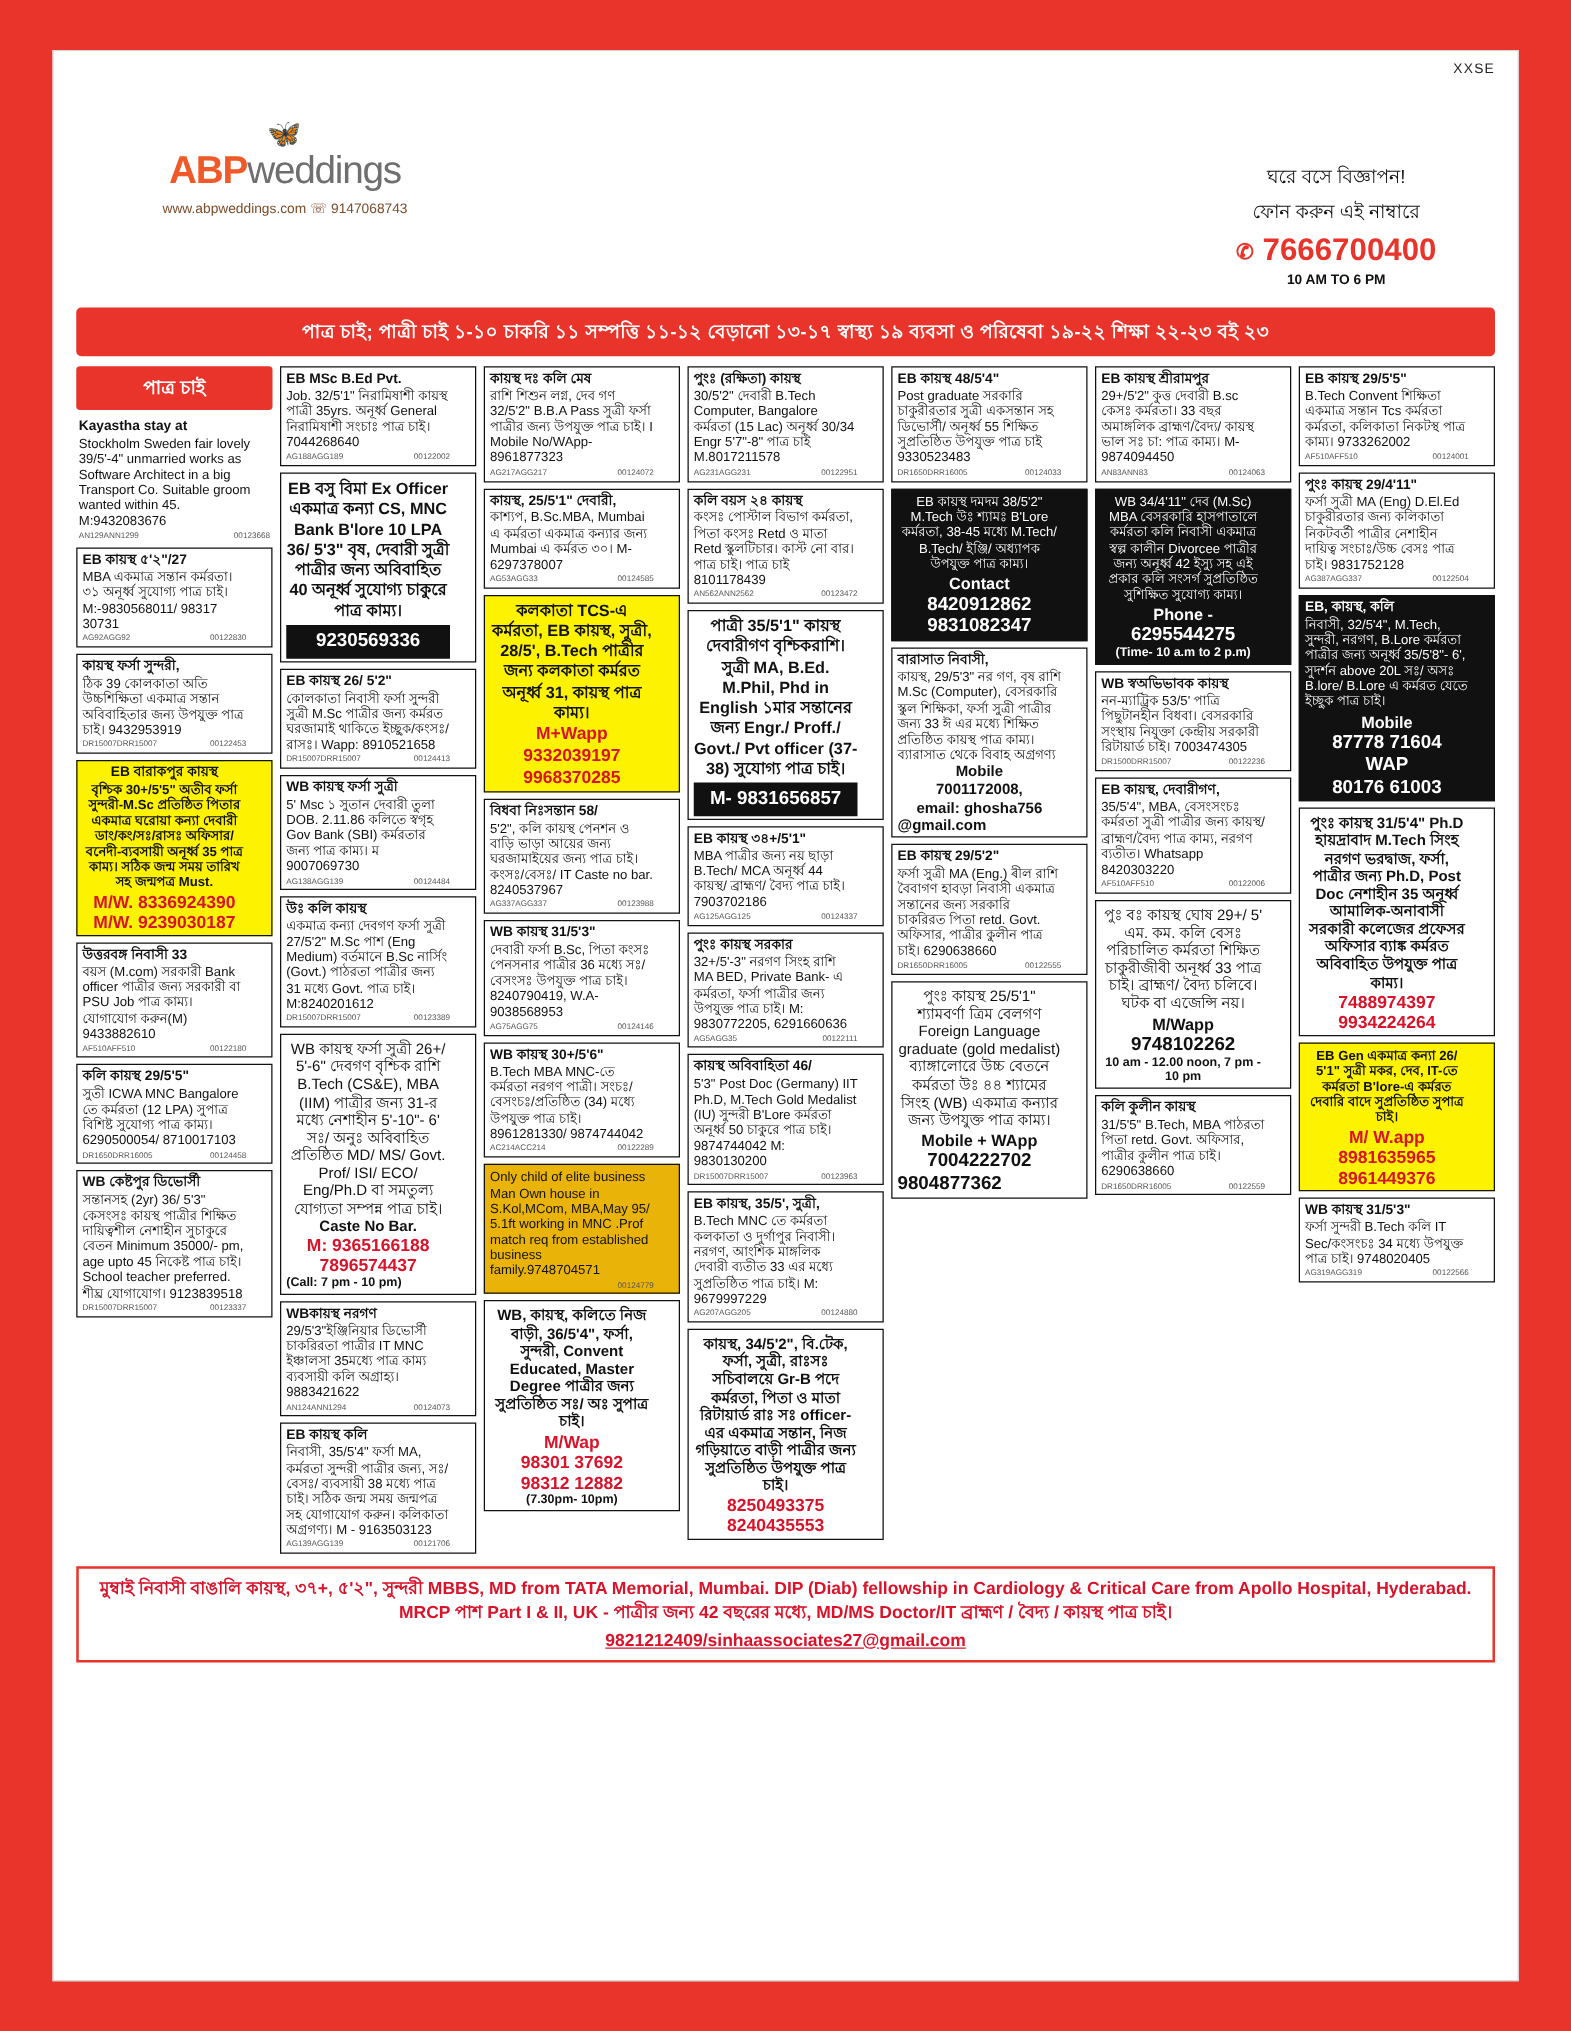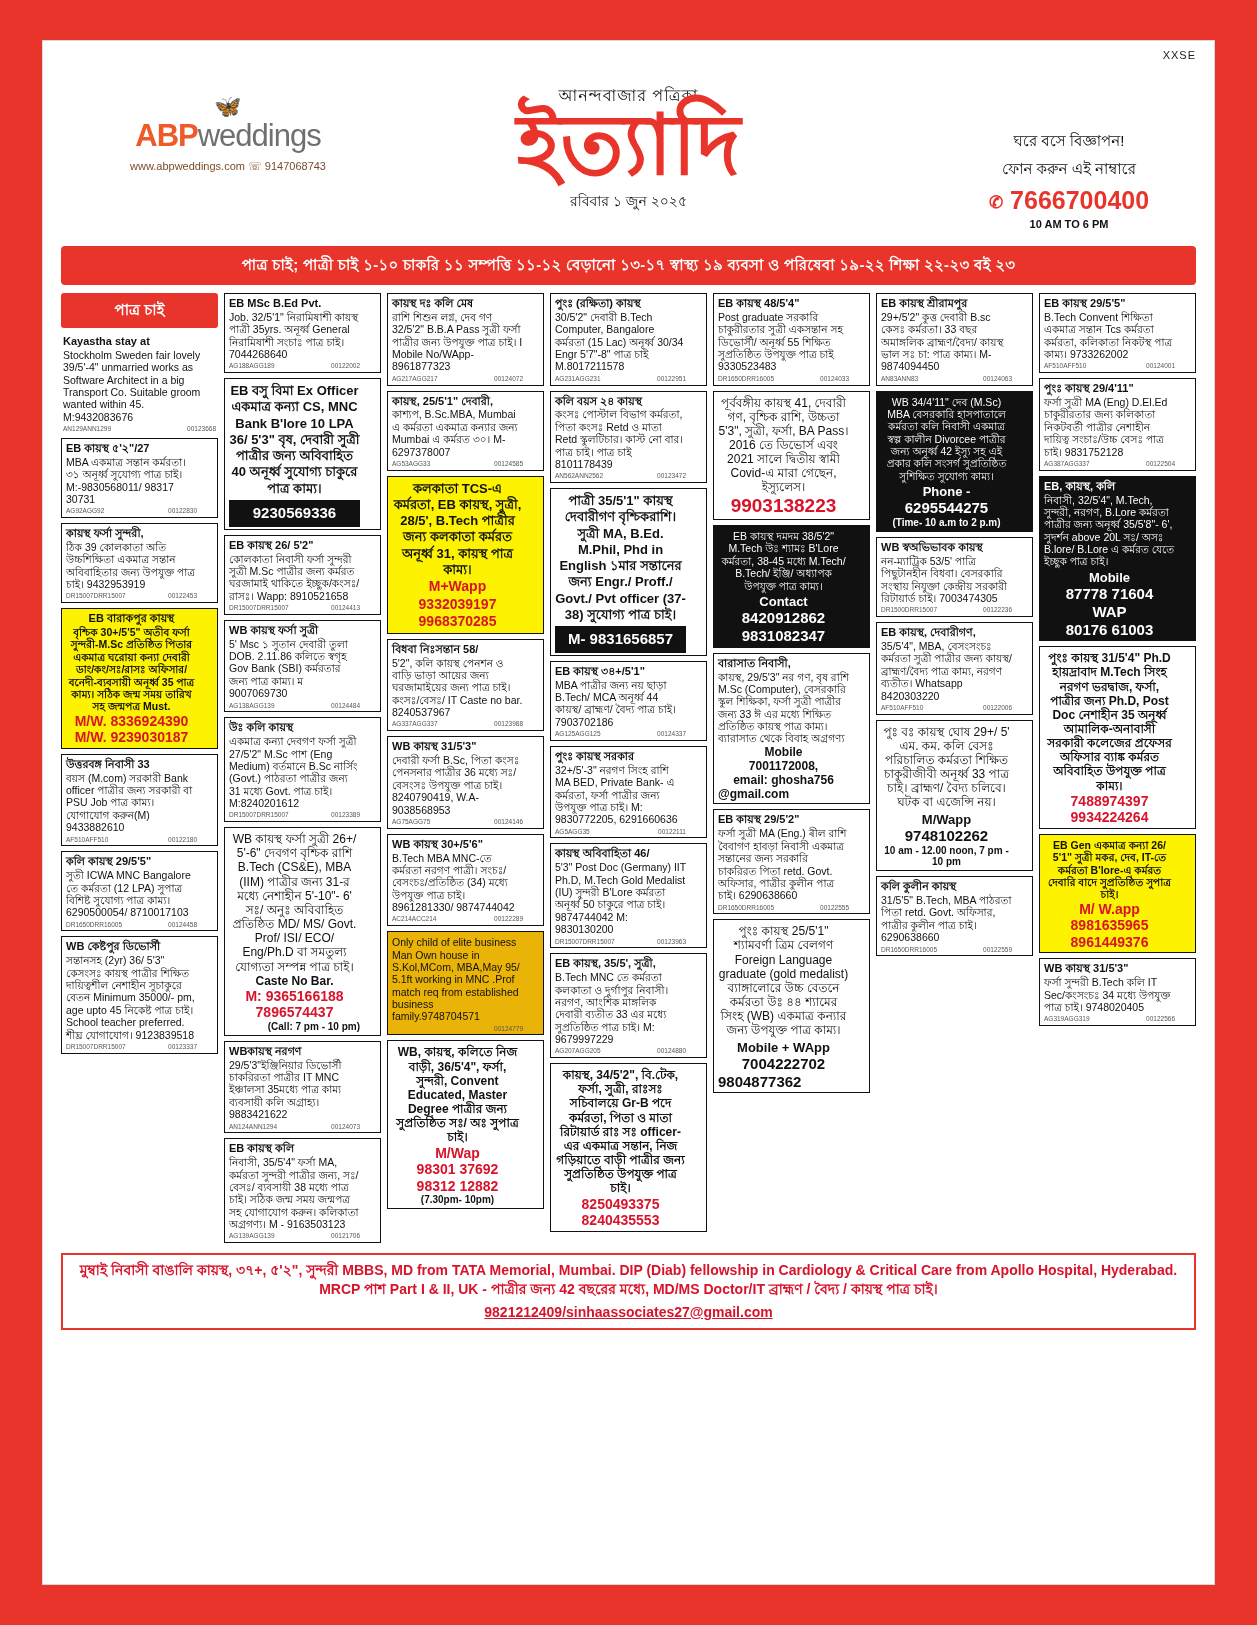--- a/index.html
+++ b/index.html
@@ -83,25 +83,20 @@
 
   <div class="masthead">
     <div class="code">XXSE</div>
 
     <div class="logo">
       <div class="butterfly">🦋</div>
       <div class="mark"><span>ABP</span><em>weddings</em></div>
       <div class="url">www.abpweddings.com  ☏ 9147068743</div>
     </div>
 
-    <div class="title-wrap">
-      <div class="kicker">আনন্দবাজার পত্রিকা</div>
-      <div class="bigtitle">ইত্যাদি</div>
-      <div class="date">রবিবার ১ জুন ২০২৫</div>
-    </div>
 
     <div class="phonebox">
       <div class="l1">ঘরে বসে বিজ্ঞাপন!</div>
       <div class="l2">ফোন করুন এই নাম্বারে</div>
       <div class="num"><span class="ic">✆</span> <span>7666700400</span></div>
       <div class="l3">10 AM TO 6 PM</div>
     </div>
   </div>
 
   <div class="indexbar">পাত্র চাই; পাত্রী চাই ১-১০  চাকরি ১১  সম্পত্তি ১১-১২  বেড়ানো ১৩-১৭  স্বাস্থ্য ১৯  ব্যবসা ও পরিষেবা ১৯-২২  শিক্ষা ২২-২৩  বই ২৩</div>
@@ -199,21 +194,21 @@
           <div class="id">
             <span>DR15007DRR15007</span>
             <span>00123389</span>
           </div>
         </div>
         <div class="ad center mid">
           <div class="bd">WB কায়স্থ ফর্সা সুত্রী 26+/ 5'-6" দেবগণ বৃশ্চিক রাশি B.Tech (CS&amp;E), MBA (IIM) পাত্রীর জন্য 31-র মধ্যে নেশাহীন 5'-10"- 6' সঃ/ অনুঃ অবিবাহিত প্রতিষ্ঠিত MD/ MS/ Govt. Prof/ ISI/ ECO/ Eng/Ph.D বা সমতুল্য যোগ্যতা সম্পন্ন পাত্র চাই।</div>
           <div style="font-weight: bold;">Caste No Bar.</div>
           <div class="redphone">M: 9365166188</div>
           <div class="redphone">7896574437</div>
-          <div style="font-size: 10px; text-align: right; font-weight: bold;">(Call: 7 pm - 10 pm)</div>
+          <div style="font-size: 10px; text-align: left; font-weight: bold;">(Call: 7 pm - 10 pm)</div>
         </div>
         <div class="ad ">
           <div class="hd">WBকায়স্থ নরগণ</div>
           <div class="bd">29/5'3"ইঞ্জিনিয়ার ডিভোর্সী চাকরিরতা পাত্রীর IT MNC ইঞ্চালসা 35মধ্যে পাত্র কাম্য ব্যবসায়ী কলি অগ্রাহ্য। 9883421622</div>
           <div class="id">
             <span>AN124ANN1294</span>
             <span>00124073</span>
           </div>
         </div>
         <div class="ad ">
@@ -347,24 +342,20 @@
         </div>
       </div>
       <div class="col">
         <div class="ad ">
           <div class="hd">EB কায়স্থ 48/5'4"</div>
           <div class="bd">Post graduate সরকারি চাকুরীরতার সুত্রী একসন্তান সহ ডিভোর্সী/ অনূর্ধ্ব 55 শিক্ষিত সুপ্রতিষ্ঠিত উপযুক্ত পাত্র চাই 9330523483</div>
           <div class="id">
             <span>DR1650DRR16005</span>
             <span>00124033</span>
           </div>
-        </div>
-        <div class="ad center mid">
-          <div class="bd">পূর্ববঙ্গীয় কায়স্থ 41, দেবারী গণ, বৃশ্চিক রাশি, উচ্চতা 5'3", সুত্রী, ফর্সা, BA Pass। 2016 তে ডিভোর্স এবং 2021 সালে দ্বিতীয় স্বামী Covid-এ মারা গেছেন, ইস্যুলেস।</div>
-          <div class="redphone" style="font-size: 19px;">9903138223</div>
         </div>
         <div class="ad black center">
           <div class="bd">EB কায়স্থ দমদম 38/5'2" M.Tech উঃ শ্যামঃ B'Lore কর্মরতা, 38-45 মধ্যে M.Tech/ B.Tech/ ইঞ্জি/ অধ্যাপক উপযুক্ত পাত্র কাম্য।</div>
           <div style="font-weight: bold; font-size: 13px; text-align: center; margin-top: 2px;">Contact</div>
           <div style="font-weight: bold; font-size: 15px; text-align: center;">8420912862</div>
           <div style="font-weight: bold; font-size: 15px; text-align: center;">9831082347</div>
         </div>
         <div class="ad ">
           <div class="hd">বারাসাত নিবাসী,</div>
           <div class="bd">কায়স্থ, 29/5'3" নর গণ, বৃষ রাশি M.Sc (Computer), বেসরকারি স্কুল শিক্ষিকা, ফর্সা সুত্রী পাত্রীর জন্য 33 ঈ এর মধ্যে শিক্ষিত প্রতিষ্ঠিত কায়স্থ পাত্র কাম্য। ব্যারাসাত থেকে বিবাহ অগ্রগণ্য</div>

